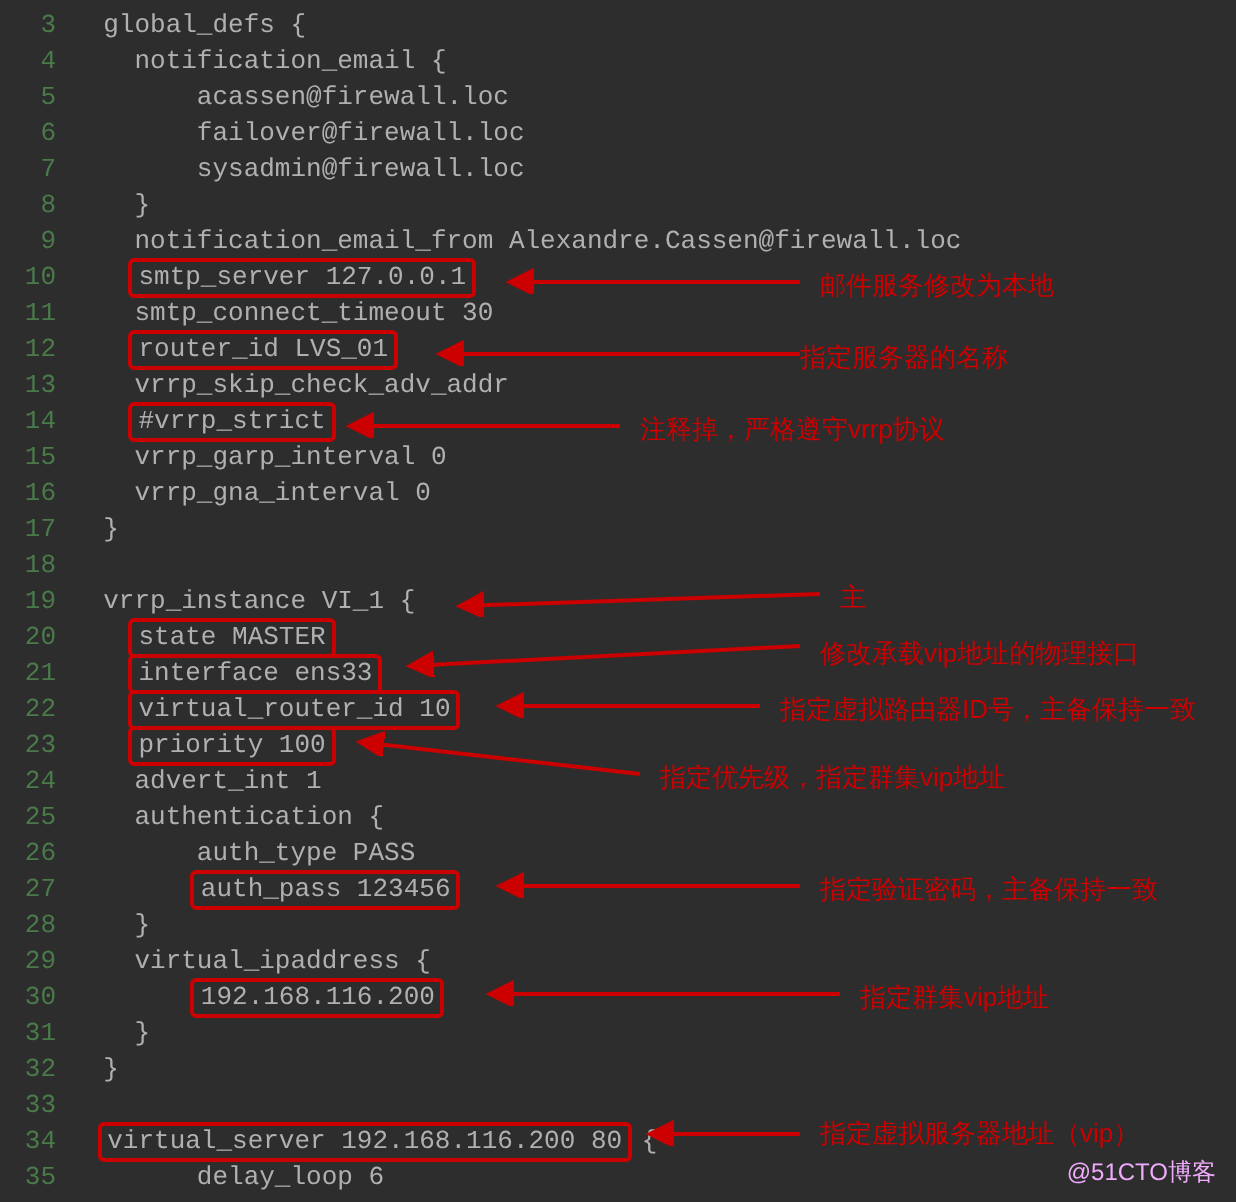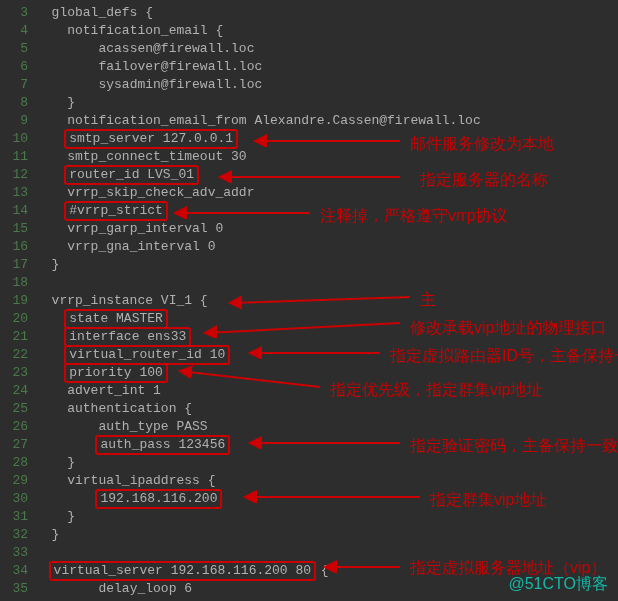--- a/index.html
+++ b/index.html
@@ -39,36 +39,36 @@
       border: 2px solid #cc0000;
       border-radius: 3px;
       padding: 0 3px;
       margin: 0 -3px;
       display: inline-block;
       line-height: 16px;
     }
     .annotation {
       position: absolute;
       color: #cc0000;
-      font-size: 16px;
+      font-size: 13px;
       font-family: "Microsoft YaHei", sans-serif;
       white-space: nowrap;
     }
     .arrow {
       position: absolute;
       stroke: #cc0000;
       fill: #cc0000;
       pointer-events: none;
     }
     .watermark {
       position: absolute;
       bottom: 6px;
       right: 10px;
-      color: #14b8a6;
-      font-size: 16px;
+      color: #f0abfc;
+      font-size: 12px;
       font-family: "Microsoft YaHei", sans-serif;
     }
   </style>
 </head>
 <body>
 
 <div class="editor" id="editor">
     <div class="line"><span class="lineno">3</span><span class="code"><span>  </span><span>global_defs {</span></span></div>
     <div class="line"><span class="lineno">4</span><span class="code"><span>    </span><span>notification_email {</span></span></div>
     <div class="line"><span class="lineno">5</span><span class="code"><span>        </span><span>acassen@firewall.loc</span></span></div>
@@ -116,21 +116,21 @@
     <line x1="400" y1="323" x2="205" y2="333" stroke="#cc0000" stroke-width="2" marker-end="url(#ah)"></line>
     <line x1="380" y1="353" x2="250" y2="353" stroke="#cc0000" stroke-width="2" marker-end="url(#ah)"></line>
     <line x1="320" y1="387" x2="180" y2="371" stroke="#cc0000" stroke-width="2" marker-end="url(#ah)"></line>
     <line x1="400" y1="443" x2="250" y2="443" stroke="#cc0000" stroke-width="2" marker-end="url(#ah)"></line>
     <line x1="420" y1="497" x2="245" y2="497" stroke="#cc0000" stroke-width="2" marker-end="url(#ah)"></line>
     <line x1="400" y1="567" x2="325" y2="567" stroke="#cc0000" stroke-width="2" marker-end="url(#ah)"></line>
   </svg>
 <div class="watermark">@51CTO博客</div>
 
 <div class="annotation" style="top: 134px; left: 410px;">邮件服务修改为本地</div>
-<div class="annotation" style="top: 170px; left: 420px;">指定服务器的名称</div>
+<div class="annotation" style="top: 170px; left: 400px;">指定服务器的名称</div>
 <div class="annotation" style="top: 206px; left: 320px;">注释掉，严格遵守vrrp协议</div>
 <div class="annotation" style="top: 290px; left: 420px;">主</div>
 <div class="annotation" style="top: 318px; left: 410px;">修改承载vip地址的物理接口</div>
 <div class="annotation" style="top: 346px; left: 390px;">指定虚拟路由器ID号，主备保持一致</div>
 <div class="annotation" style="top: 380px; left: 330px;">指定优先级，指定群集vip地址</div>
 <div class="annotation" style="top: 436px; left: 410px;">指定验证密码，主备保持一致</div>
 <div class="annotation" style="top: 490px; left: 430px;">指定群集vip地址</div>
 <div class="annotation" style="top: 558px; left: 410px;">指定虚拟服务器地址（vip）</div>
 
 </body></html>

